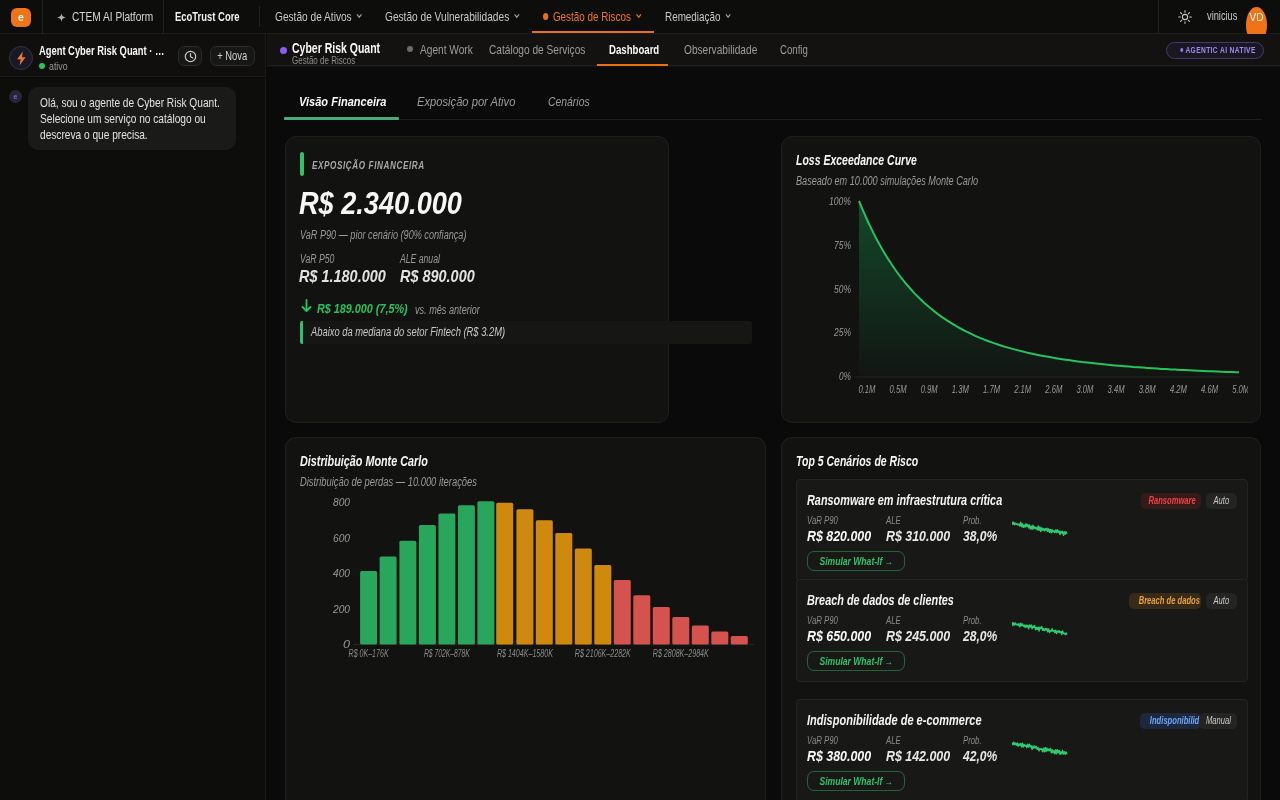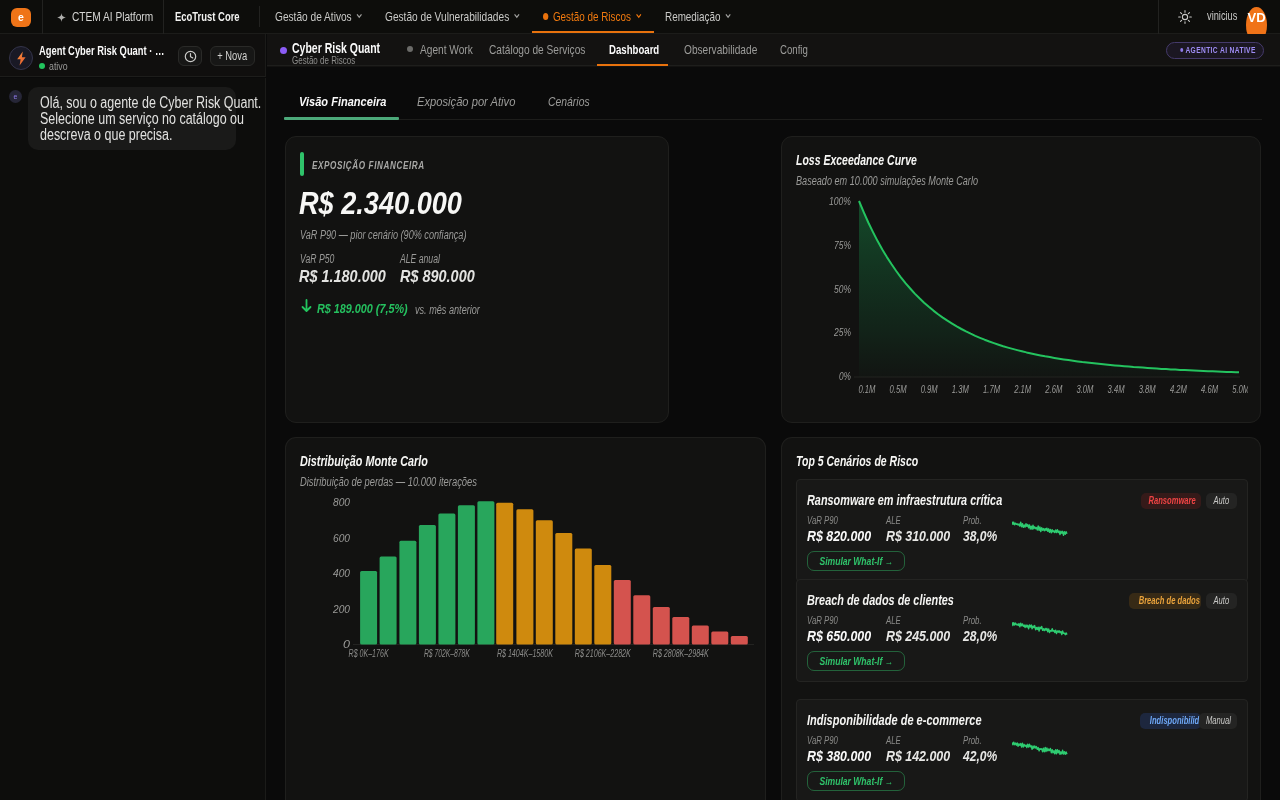--- a/index.html
+++ b/index.html
@@ -16,21 +16,21 @@
 #logo { position:absolute; left:11px; top:8px; width:20px; height:19px; border-radius:6px; background:#ef7418; color:#fff; font-size:10.5px; font-weight:bold; text-align:center; line-height:19px; }
 .brand { position:absolute; left:57px; top:0; height:33px; line-height:33px; font-size:13px; color:#d6d6d4; }
 .tsep { position:absolute; top:6px; width:1px; height:21px; background:#222220; }
 #ecotrust { position:absolute; left:175px; top:0; height:33px; line-height:33px; font-size:13.5px; font-weight:bold; color:#f2f2f0; }
 .navitem { position:absolute; top:0; height:33px; line-height:33px; font-size:13px; color:#c9c9c7; }
 .navitem .chev { display:inline-block; margin-left:5px; }
 .nav-active { color:#f0790f; }
 #nav-underline { position:absolute; left:532px; top:31px; width:122px; height:2px; background:#e8720d; }
 #sunicon { position:absolute; left:1178px; top:10px; }
 #uname { position:absolute; left:1207px; top:0; height:33px; line-height:33px; font-size:12.5px; color:#c9c9c7; }
-#uavatar { position:absolute; left:1246px; top:7px; width:21px; height:36px; border-radius:50%; background:#f07318; color:#fff; font-size:13px; font-weight:bold; text-align:center; line-height:21px; }
+#uavatar { position:absolute; left:1246px; top:7px; width:21px; height:36px; border-radius:50%; background:#f07318; color:#fff; font-size:10px; font-weight:normal; text-align:center; line-height:21px; }
 
 #agenthead { position:absolute; left:0; top:34px; width:266px; height:43px; background:#100f0e; border-bottom:1px solid #1d1d1b; border-right:1px solid #1b1b19; }
 #agav { position:absolute; left:9px; top:12px; width:24px; height:24px; border-radius:50%; background:#191925; border:1px solid #34344a; }
 #agav svg { position:absolute; left:5px; top:4px; }
 #agtitle { position:absolute; left:39px; top:9px; font-size:13px; font-weight:bold; color:#fafafa; }
 #agstatus { position:absolute; left:39px; top:26px; font-size:11px; color:#9a9a98; }
 #agstatus .dot { display:inline-block; width:6px; height:6px; border-radius:50%; background:#22c55e; margin-right:4px; vertical-align:1px; }
 .hbtn { position:absolute; top:12px; height:20px; background:#171716; border:1px solid #2a2a28; border-radius:6px; color:#d4d4d2; font-size:12px; text-align:center; }
 #btn-clock { left:178px; width:24px; }
 #btn-nova { left:210px; width:45px; line-height:18px; }
@@ -43,21 +43,21 @@
 .mtab { position:absolute; top:0; height:32px; line-height:32px; font-size:13px; color:#9c9c9a; }
 .gdot { display:inline-block; width:6px; height:6px; border-radius:50%; background:#6b6b69; margin-right:7px; vertical-align:2px; }
 #tab-dash { color:#fafafa; font-weight:bold; }
 #dash-underline { position:absolute; left:330px; top:30px; width:71px; height:2px; background:#e8720d; }
 #badge { position:absolute; left:899px; top:8px; width:98px; height:17px; border:1px solid #453a6b; background:rgba(100,70,190,0.10); border-radius:9px; color:#9f8df5; font-size:9px; font-weight:bold; text-align:center; line-height:15px; white-space:nowrap; }
 #badge .in { display:inline-block; transform:scaleX(0.74); transform-origin:50% 50%; letter-spacing:0.5px; }
 .bdot { display:inline-block; width:4px; height:4px; border-radius:50%; background:#8d79e8; margin-right:3px; vertical-align:1.5px; }
 
 #sidebar { position:absolute; left:0; top:78px; width:266px; height:722px; background:#0d0d0c; border-right:1px solid #1b1b19; }
 #chatav { position:absolute; left:9px; top:12px; width:13px; height:13px; border-radius:50%; background:#262637; color:#8d79e8; font-size:7px; text-align:center; line-height:13px; }
-#bubble { position:absolute; left:28px; top:9px; width:208px; background:#1a1a19; border-radius:10px; padding:8px 0 7px 12px; font-size:16px; line-height:16px; color:#e2e2e0; }
+#bubble { position:absolute; left:28px; top:9px; width:208px; background:#1a1a19; border-radius:10px; padding:8px 0 7px 12px; font-size:13px; line-height:16px; color:#e2e2e0; }
 #inputwrap { position:absolute; left:0; top:650px; width:265px; height:72px; border-top:1px solid #1c1c1a; }
 #inputbox { position:absolute; left:8px; top:8px; width:249px; height:40px; background:#131312; border:1px solid #2c2c2a; border-radius:12px; }
 #placeholder { position:absolute; left:13px; top:5px; font-size:11.5px; line-height:15px; color:#8a8a88; }
 #sendbtn { position:absolute; left:219px; top:11px; width:23px; height:24px; background:#1e1e1d; border:1px solid #323230; border-radius:8px; }
 #sendbtn svg { margin:6px 0 0 5px; }
 #enterhint { position:absolute; left:0; top:57px; width:265px; text-align:center; font-size:10px; color:#70706e; }
 #enterhint .in { display:inline-block; transform:scaleX(0.8); transform-origin:50% 50%; }
 
 #content { position:absolute; left:267px; top:67px; width:1013px; height:733px; background:#0a0a0a;font-style:italic; }
 .ctab { position:absolute; top:27px; height:26px; font-size:13px; color:#9c9c9a; }
@@ -186,20 +186,23 @@
     <div class="n76" style="position:absolute;left:14px;top:91px;font-size:12px;color:#9a9a98">VaR P90 — pior cenário (90% confiança)</div>
     <div class="n72" style="position:absolute;left:14px;top:115px;font-size:12px;color:#9a9a98">VaR P50</div>
     <div class="n72" style="position:absolute;left:114px;top:115px;font-size:12px;color:#9a9a98">ALE anual</div>
     <div class="n85" style="position:absolute;left:13px;top:130px;font-size:17px;font-weight:bold;color:#e3e3e1">R$ 1.180.000</div>
     <div class="n85" style="position:absolute;left:114px;top:130px;font-size:17px;font-weight:bold;color:#e3e3e1">R$ 890.000</div>
     <div style="position:absolute;left:14px;top:162px"><svg width="13" height="14" viewBox="0 0 13 14">
           <path d="M6.5 1 L6.5 11.5 M2.5 8 L6.5 12 L10.5 8" stroke="#22c55e" stroke-width="1.8" fill="none" stroke-linecap="round" stroke-linejoin="round"></path>
         </svg></div>
     <div class="n80" style="position:absolute;left:31px;top:164px;font-size:13.5px;font-weight:bold;color:#25c05f">R$ 189.000 (7,5%)</div>
     <div class="n76" style="position:absolute;left:129px;top:166px;font-size:12px;color:#9a9a98">vs. mês anterior</div>
+    <div style="position:absolute;left:14px;top:184px;width:452px;height:23px;background:#161615;border-left:3px solid #2fc26a;border-radius:2px">
+      <div class="n78" style="position:absolute;left:8px;top:4px;font-size:12px;color:#c9c9c7">Abaixo da mediana do setor Fintech (R$ 3.2M)</div>
+    </div>
   </div>
 
   <div class="card" id="card2">
     <div class="cardtitle n70">Loss Exceedance Curve</div>
     <div class="cardsub n76">Baseado em 10.000 simulações Monte Carlo</div>
     <svg style="position:absolute;left:14px;top:56px" width="452" height="212" viewBox="0 0 452 212">
 <defs>
           <linearGradient id="lecfill" x1="0" y1="0" x2="0" y2="1">
 <stop offset="0" stop-color="#155730" stop-opacity="0.82"></stop>
             <stop offset="0.75" stop-color="#12492a" stop-opacity="0.30"></stop>

